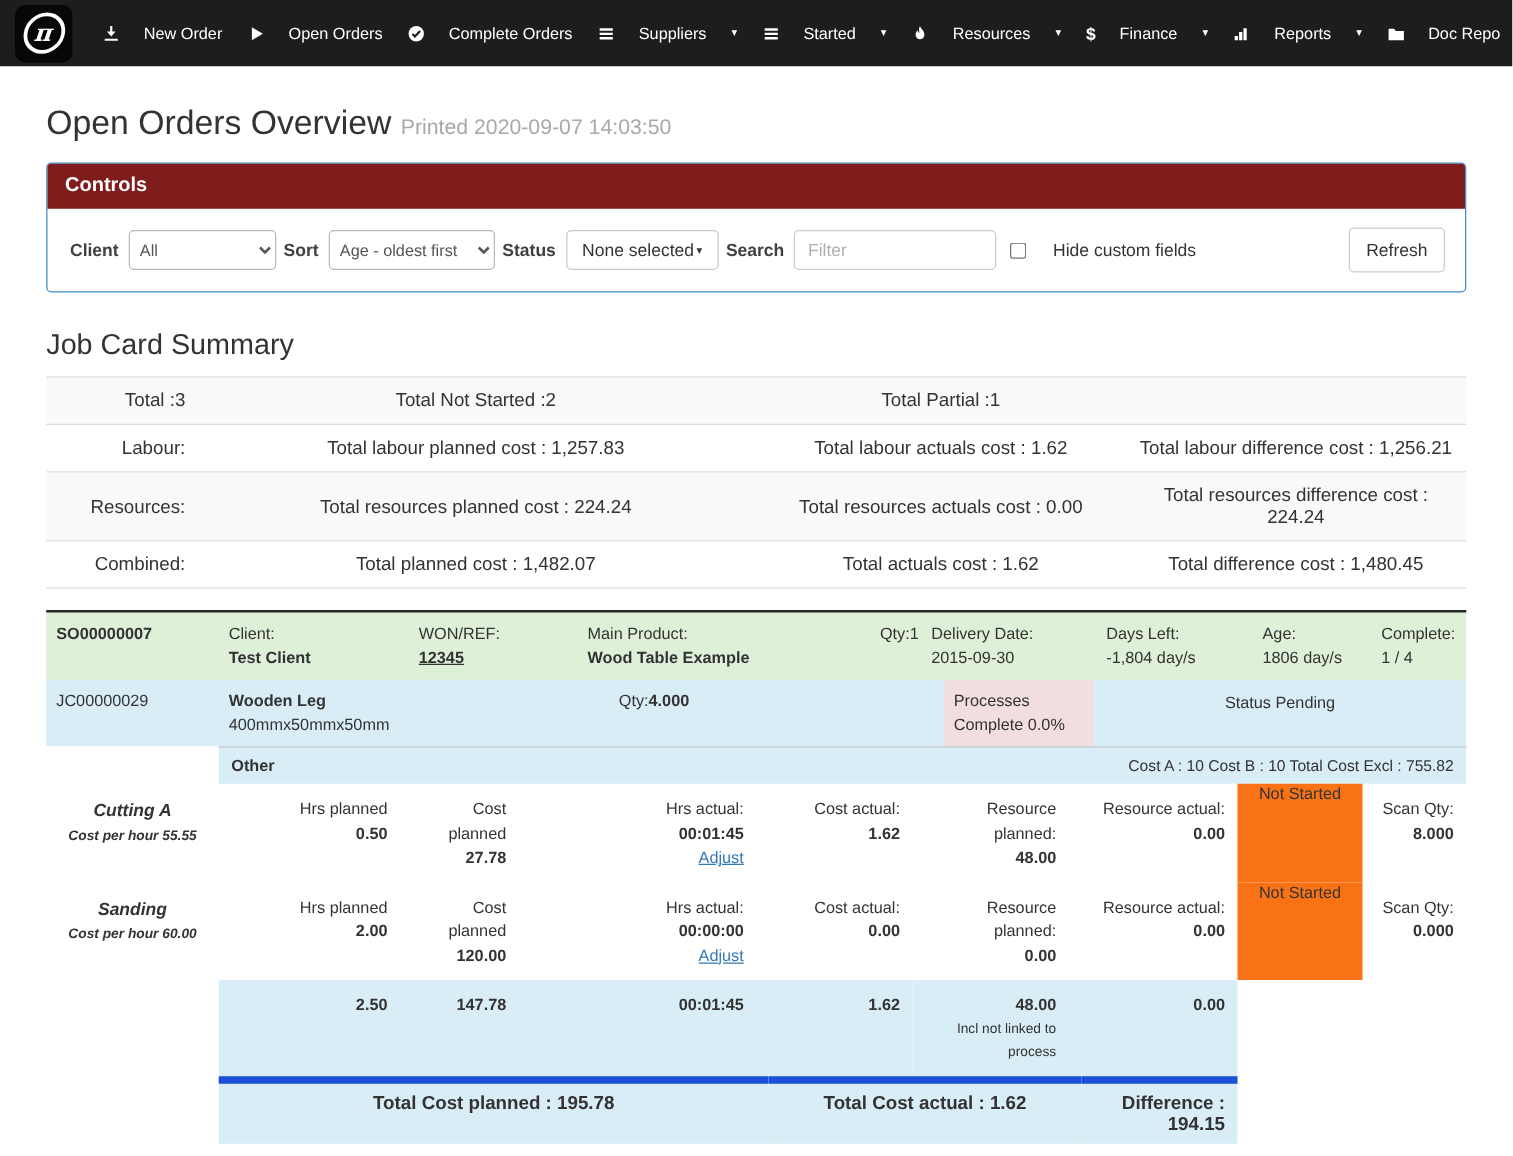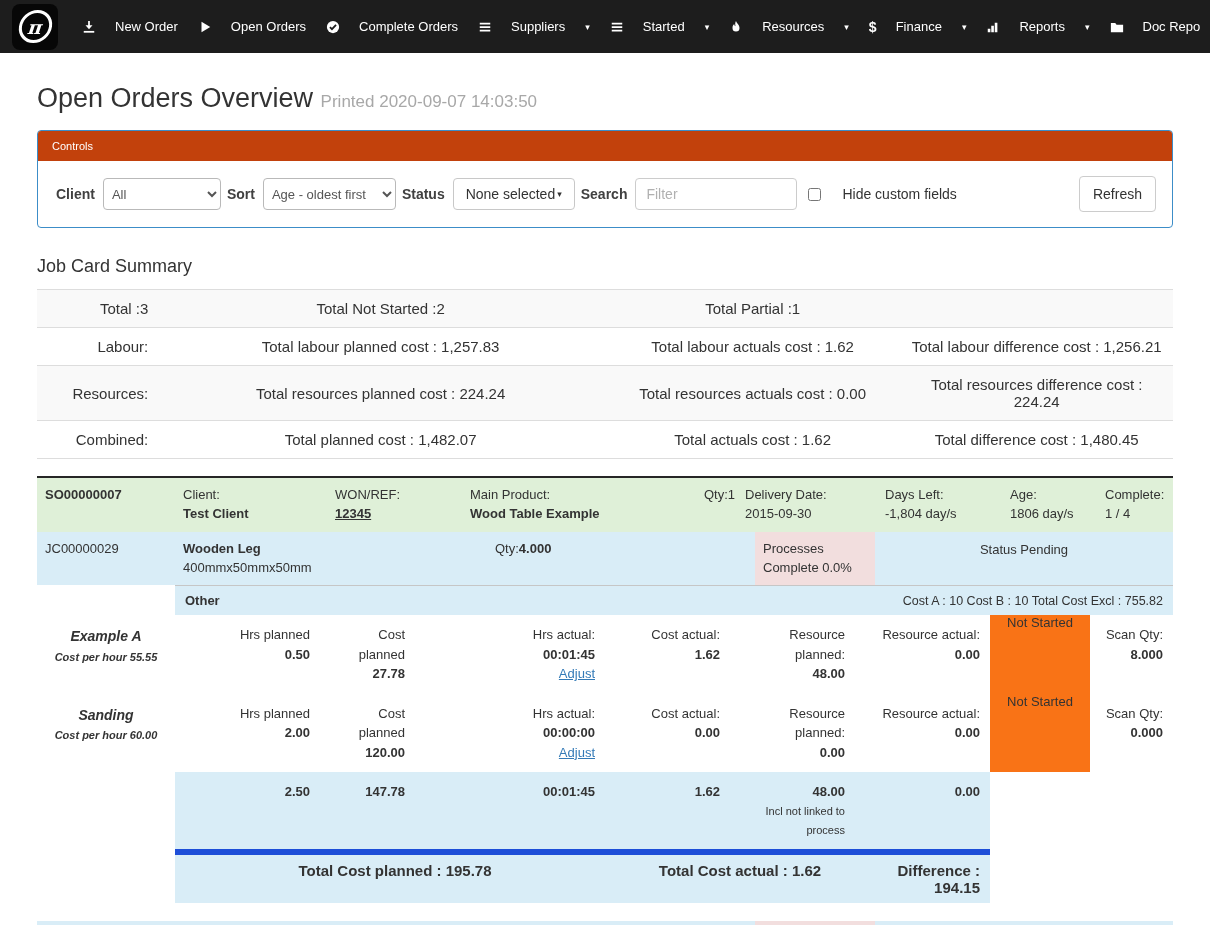--- a/index.html
+++ b/index.html
@@ -17,25 +17,25 @@
   .nav-item { color:#fff; font-size:13px; padding:0 10px; display:flex; align-items:center; gap:19px; text-decoration:none; white-space:nowrap; cursor:pointer; }
   .nav-item svg { width:14px; height:14px; fill:#fff; display:block; }
   .nav-caret { font-size:9px; color:#fff; margin-left:1px; }
   .nav-right { margin-left:auto; }
   .dollar-glyph { font-weight:bold; font-size:14px; }
 
   
   .wrap { padding:0 37px; }
   h1 { margin:30px 0 16px; font-size:27px; font-weight:500; color:#333; }
   h1 small { font-size:17px; color:#a8a8a8; font-weight:400; }
-  h2 { font-size:18px; font-weight:500; color:#333; margin:28px 0 12px; }
+  h2 { font-size:23px; font-weight:500; color:#333; margin:28px 0 12px; }
 
   
   .panel { border:1px solid #3c8dc8; border-radius:4px; }
-  .panel-heading { background:#c2410c; color:#fff; padding:9px 14px; font-size:11px; font-weight:normal; border-radius:3px 3px 0 0; }
+  .panel-heading { background:#7f1d1d; color:#fff; padding:9px 14px; font-size:16px; font-weight:bold; border-radius:3px 3px 0 0; }
   .panel-body { padding:15px 12px; display:flex; align-items:center; }
   .ctl-label { font-weight:bold; font-size:14px; color:#404040; margin:0 8px 0 6px; }
   select.ctl { height:32px; border:1px solid #b9b9b9; border-radius:4px; font-size:13px; color:#555; padding:0 4px; background:#fff; }
   .client-select { width:118px; }
   .sort-select { width:133px; }
   .status-btn { height:32px; border:1px solid #c8c8c8; border-radius:4px; background:#fff; font-size:14px; color:#333; padding:0 12px; display:flex; align-items:center; gap:2px; cursor:pointer; }
   .status-btn .caret { font-size:9px; }
   .search-input { height:32px; width:162px; border:1px solid #ccc; border-radius:4px; padding:0 10px; font-size:14px; color:#555; }
   .search-input::placeholder { color:#b0b0b0; }
   .hide-custom { display:flex; align-items:center; font-size:14px; color:#333; margin-left:7px; gap:18px; }
@@ -316,21 +316,21 @@
     <div class="other-row">
       <div></div>
       <div class="other-cell">
         <span class="other-label">Other</span>
         <span class="other-costs">Cost A : 10 Cost B : 10 Total Cost Excl : 755.82</span>
       </div>
     </div>
 
     <div class="proc-row">
       <div class="cell proc-name">
-        <div class="pname">Example A</div>
+        <div class="pname">Cutting A</div>
         <div class="cph">Cost per hour 55.55</div>
       </div>
       <div class="num-cell">
         <div>Hrs planned</div>
         <div class="b">0.50</div>
       </div>
       <div class="num-cell">
         <div>Cost planned</div>
         <div class="b">27.78</div>
       </div>

